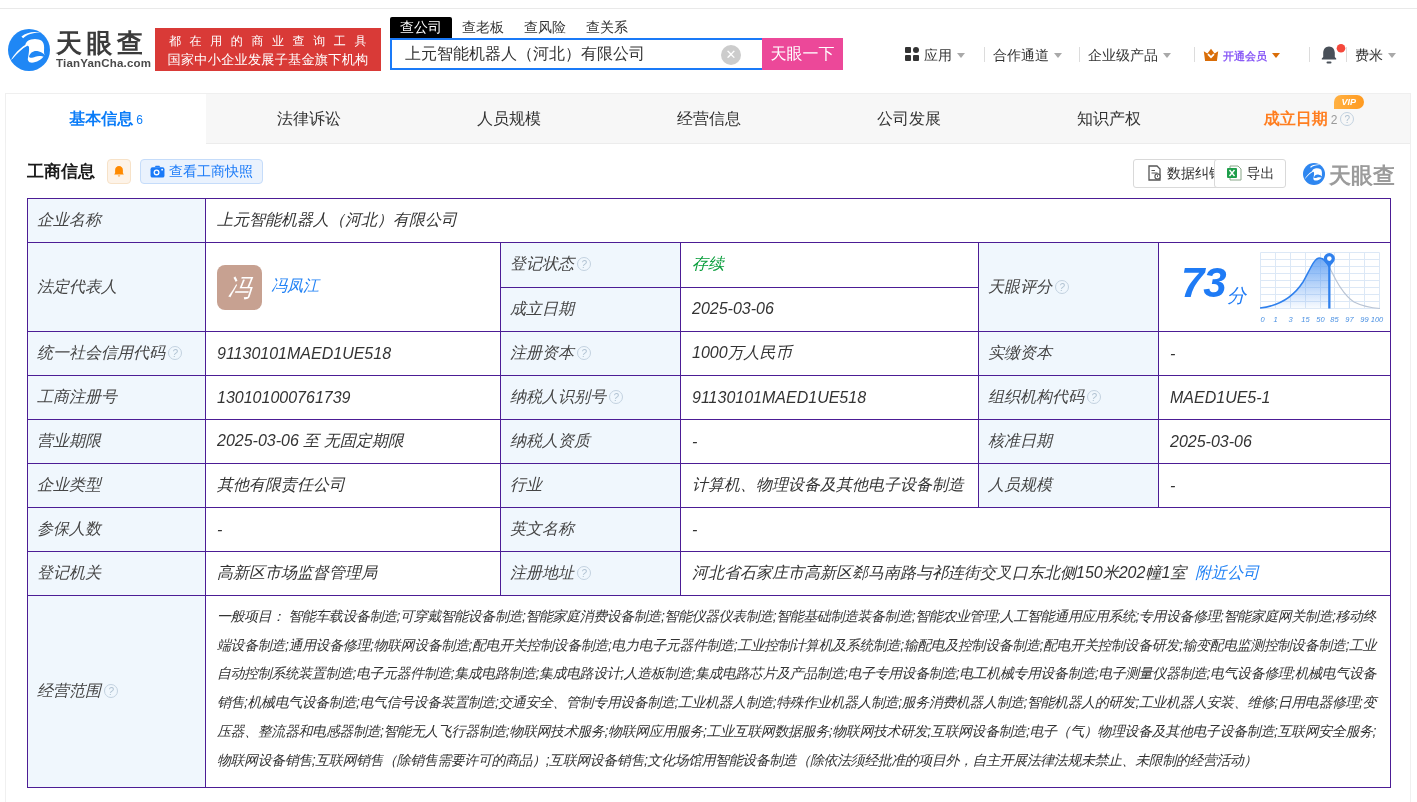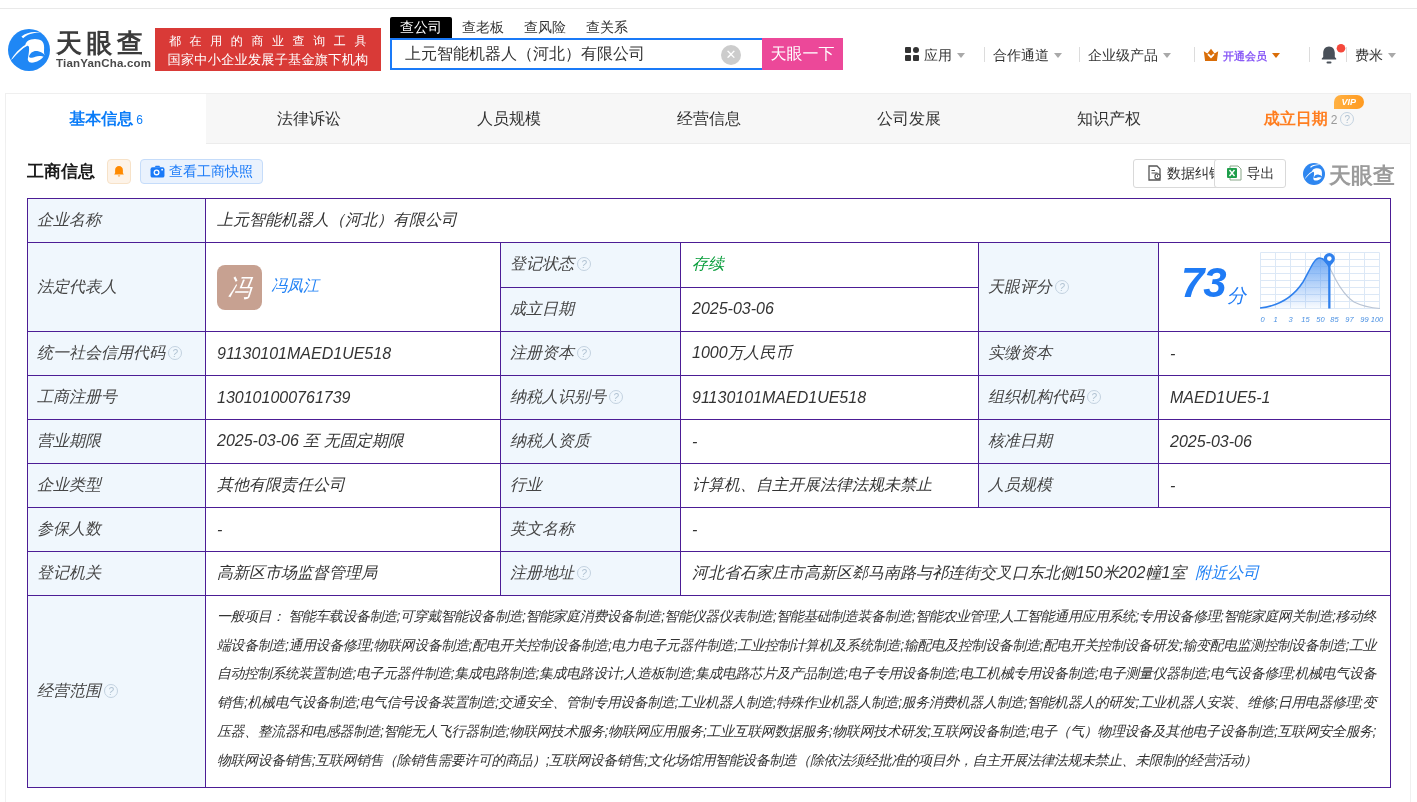--- a/index.html
+++ b/index.html
@@ -259,21 +259,21 @@
     <td>2025-03-06 至 无固定期限</td>
     <td class="l">纳税人资质</td>
     <td>-</td>
     <td class="l">核准日期</td>
     <td>2025-03-06</td>
   </tr>
   <tr>
     <td class="l">企业类型</td>
     <td>其他有限责任公司</td>
     <td class="l">行业</td>
-    <td>计算机、自主开展法律法规未禁止</td>
+    <td>计算机、物理设备及其他电子设备制造</td>
     <td class="l">人员规模</td>
     <td>-</td>
   </tr>
   <tr>
     <td class="l">参保人数</td>
     <td>-</td>
     <td class="l">英文名称</td>
     <td colspan="3">-</td>
   </tr>
   <tr>

